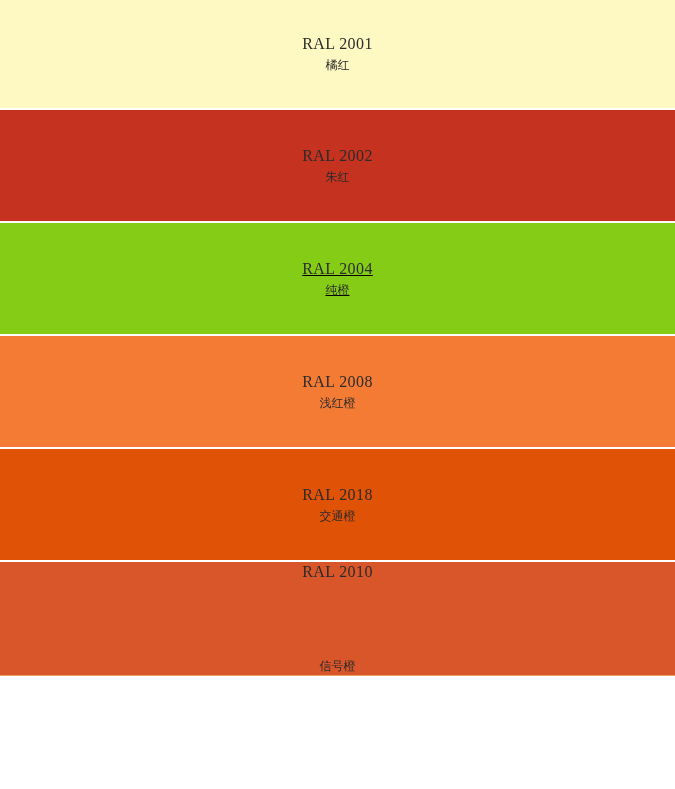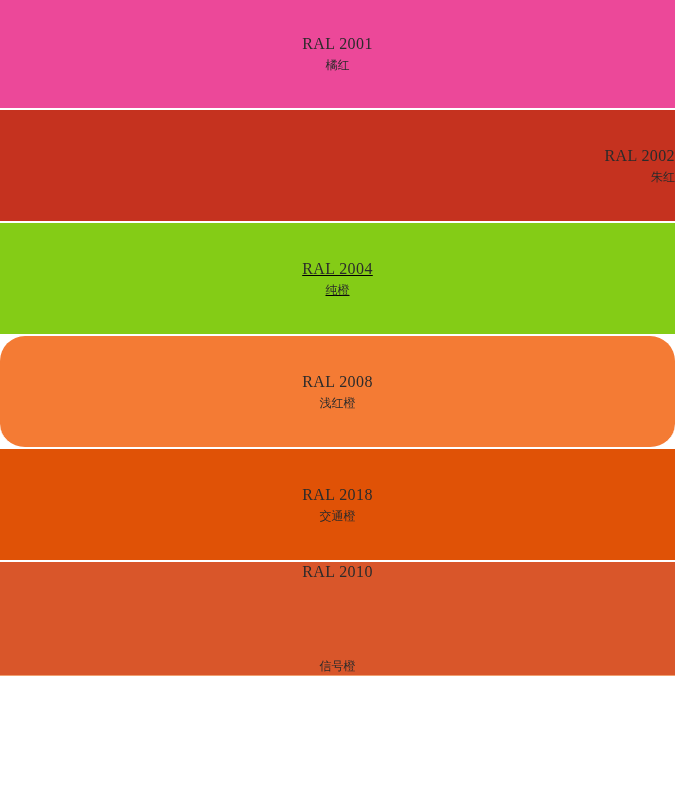--- a/index.html
+++ b/index.html
@@ -52,33 +52,33 @@
     color: #2b2b2b;
     text-align: center;
     white-space: nowrap;
     margin-top: 2px;
   }
 </style>
 </head>
 <body>
 
 <div id="swatch-list">
-    <div class="swatch" style="background: #ec4899; height: 110px; flex: 0 0 110px;">
+    <div class="swatch" style="background: #fef9c3; height: 110px; flex: 0 0 110px;">
       <div class="swatch-code">RAL 2001</div>
       <div class="swatch-name">橘红</div>
     </div>
-    <div class="swatch" style="background: rgb(197, 50, 31); height: 113px; flex: 0 0 113px; align-items: flex-end;">
+    <div class="swatch" style="background: rgb(197, 50, 31); height: 113px; flex: 0 0 113px;">
       <div class="swatch-code">RAL 2002</div>
       <div class="swatch-name">朱红</div>
     </div>
     <div class="swatch" style="background: #84cc16; height: 113px; flex: 0 0 113px; text-decoration: underline;">
       <div class="swatch-code">RAL 2004</div>
       <div class="swatch-name">纯橙</div>
     </div>
-    <div class="swatch" style="background: rgb(244, 123, 52); height: 113px; flex: 0 0 113px; border-radius: 25px;">
+    <div class="swatch" style="background: rgb(244, 123, 52); height: 113px; flex: 0 0 113px;">
       <div class="swatch-code">RAL 2008</div>
       <div class="swatch-name">浅红橙</div>
     </div>
     <div class="swatch" style="background: rgb(224, 82, 6); height: 113px; flex: 0 0 113px;">
       <div class="swatch-code">RAL 2018</div>
       <div class="swatch-name">交通橙</div>
     </div>
     <div class="swatch" style="background: rgb(217, 86, 42); height: 114px; flex: 0 0 114px;">
       <div class="swatch-code">RAL 2010</div>
       <div class="swatch-name">信号橙</div>

